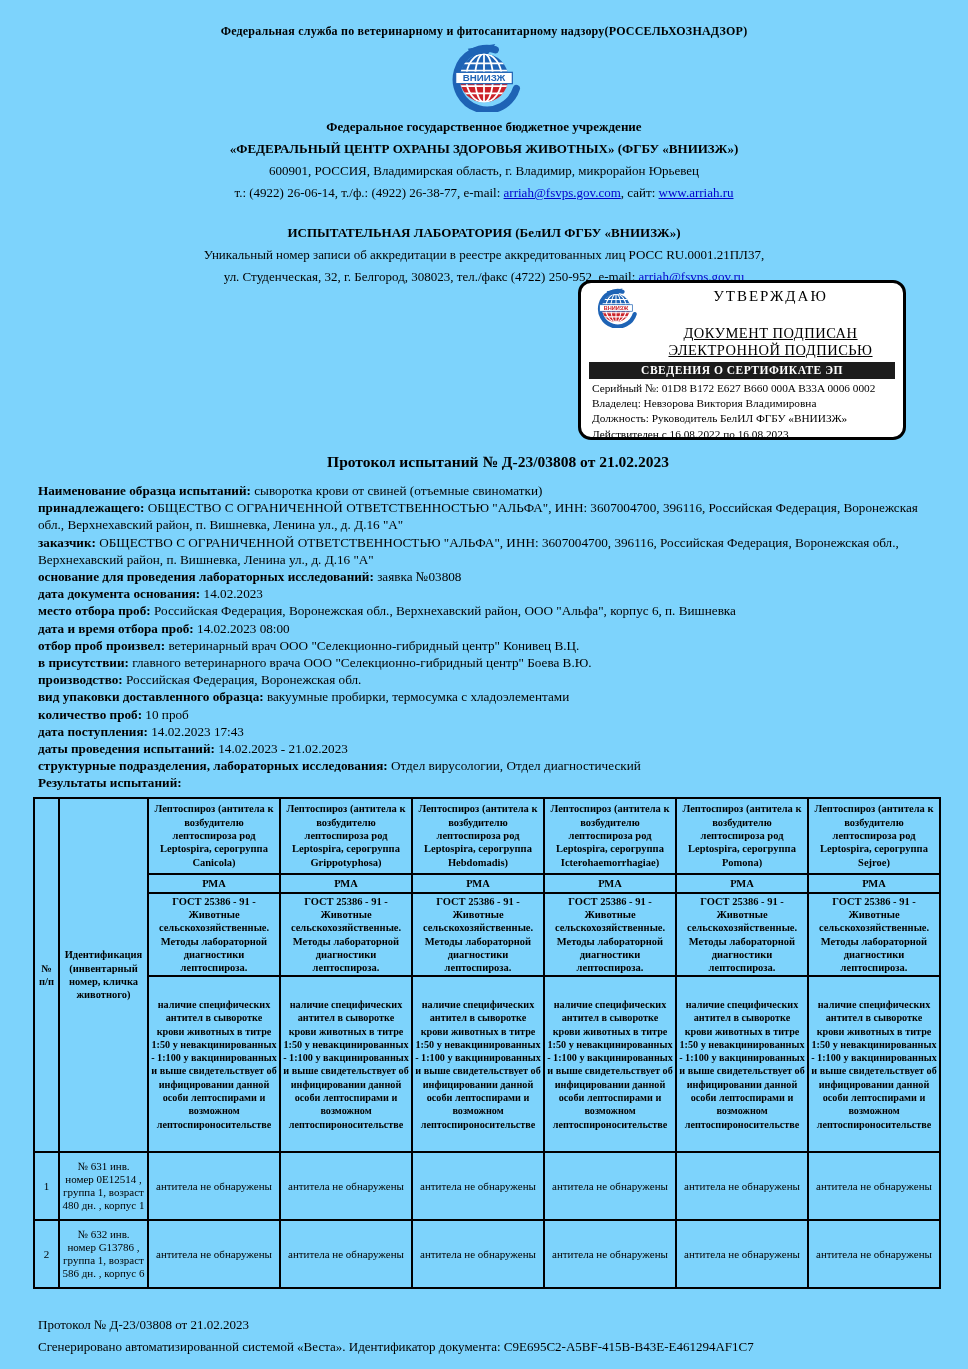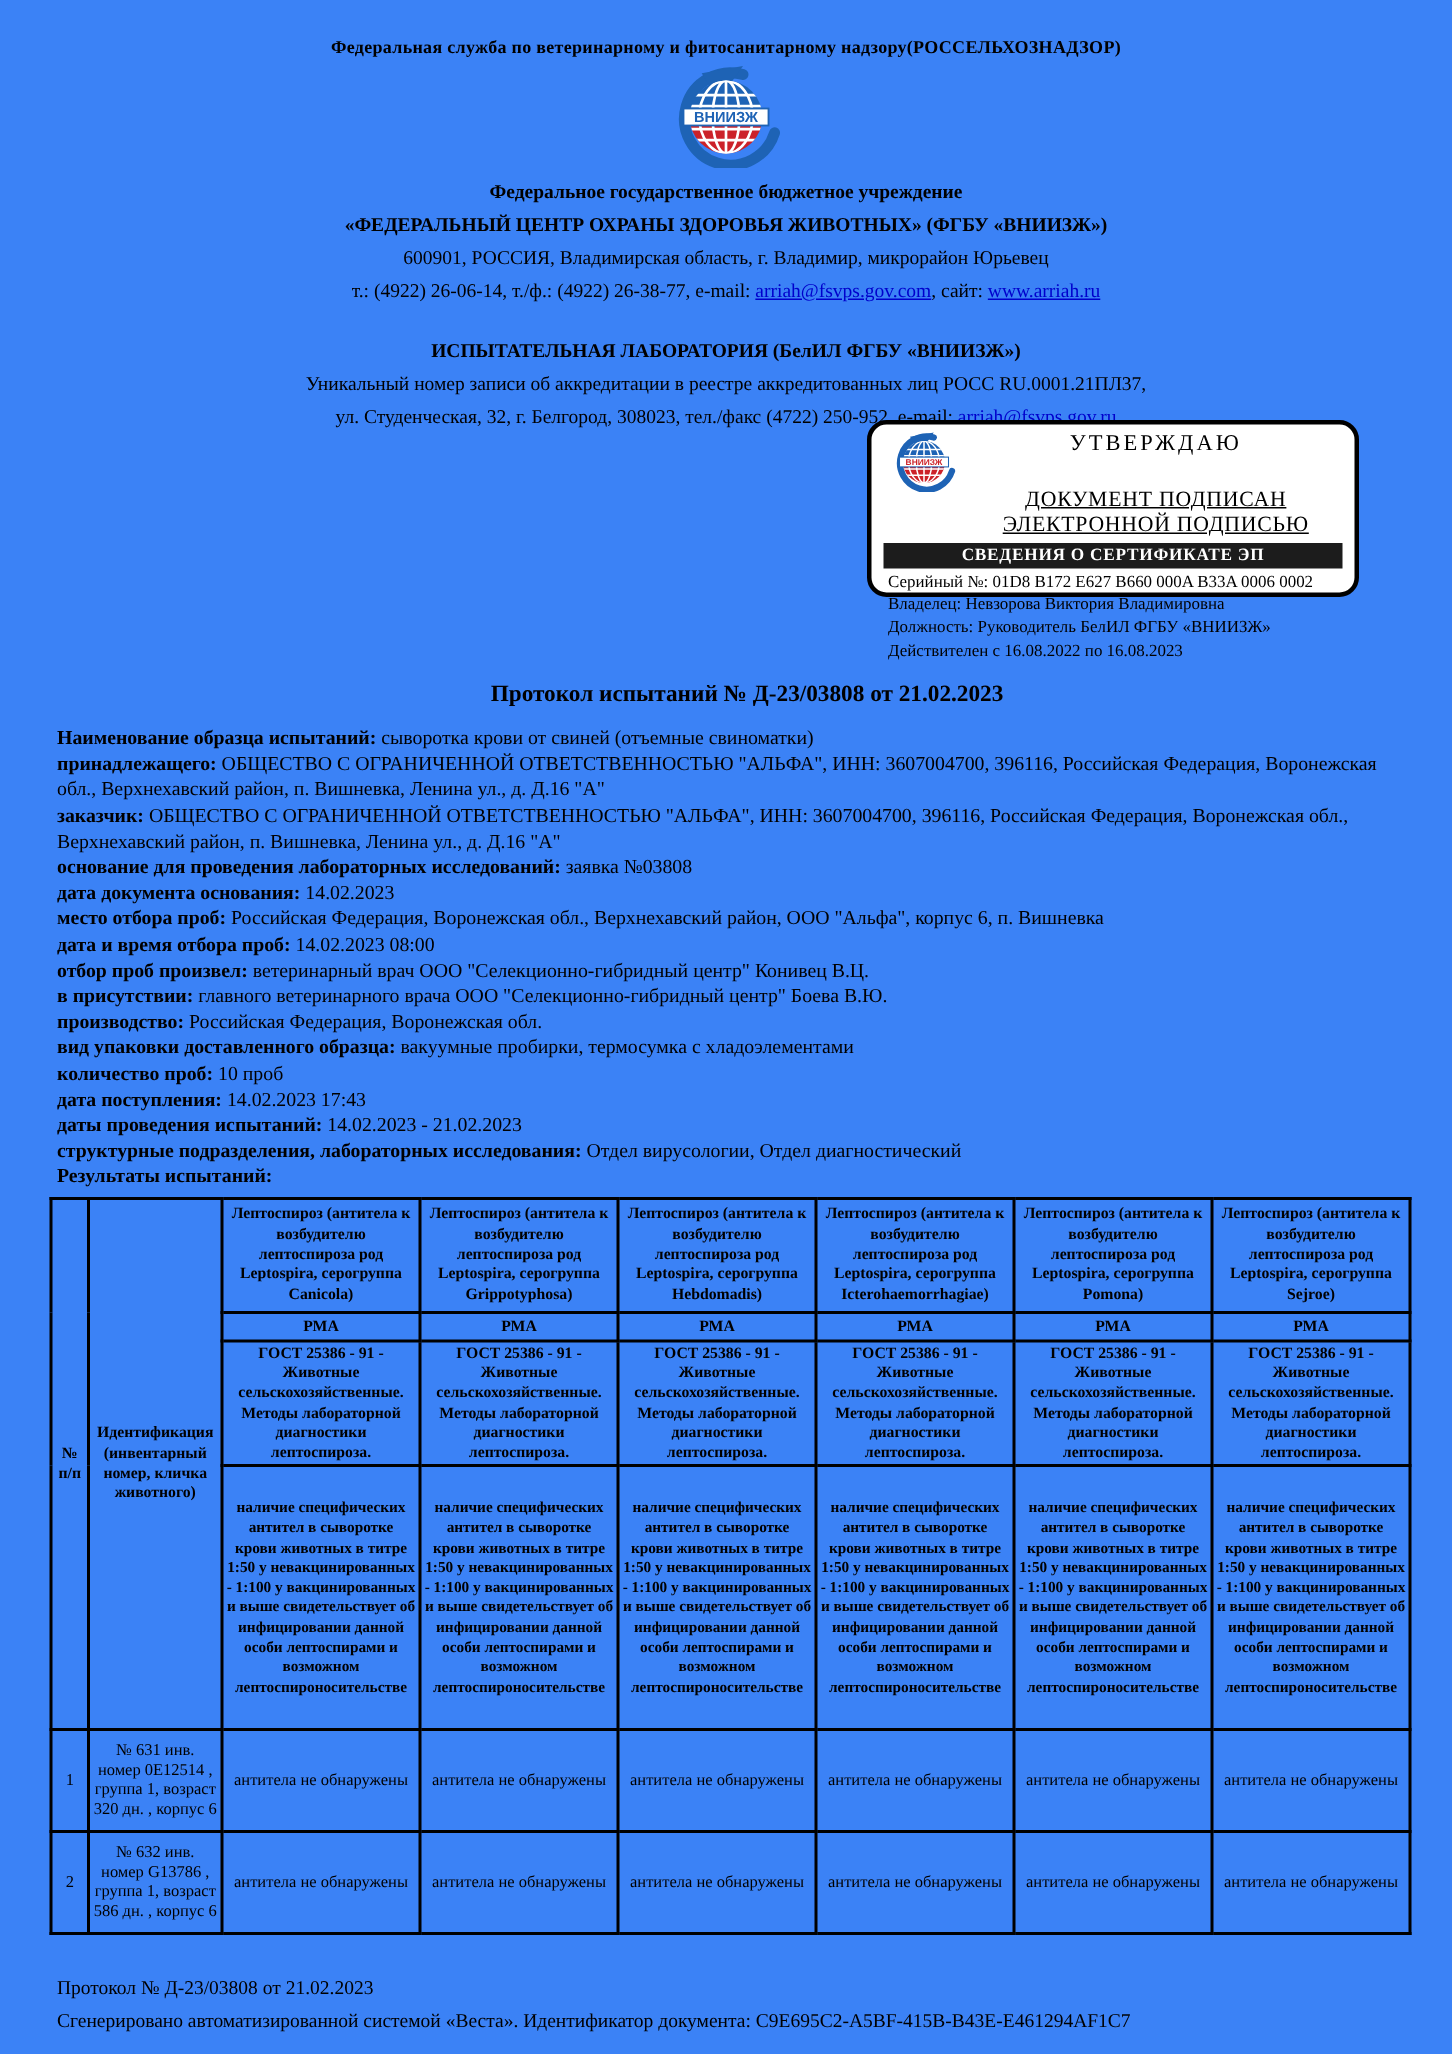--- a/index.html
+++ b/index.html
@@ -1,28 +1,28 @@
 <!DOCTYPE html>
 <html lang="ru"><head>
 <meta charset="utf-8">
 <style>
   html,body{margin:0;padding:0;background:#fff;}
-  .page{position:relative;width:968px;height:1369px;background:#3b82f6;overflow:hidden;
+  .page{position:relative;width:968px;height:1369px;background:#7dd3fc;overflow:hidden;
         font-family:"Liberation Serif","DejaVu Serif",serif;color:#000;}
   .hdr-service{padding-top:24px;text-align:center;font-weight:bold;font-size:12px;letter-spacing:.2px;}
   .logo-wrap{width:100px;margin:5px auto 2px auto;text-align:center;}
   .hdr-type{margin-top:3px;text-align:center;font-weight:bold;font-size:13px;}
   .hdr-name{margin-top:6px;text-align:center;font-weight:bold;font-size:13px;}
   .hdr-addr{margin-top:6px;text-align:center;font-size:13px;}
   .hdr-contact{margin-top:6px;text-align:center;font-size:13px;}
   .lab{margin-top:24px;}
   .lab-title{text-align:center;font-weight:bold;font-size:13px;}
   .lab-line{margin-top:6px;text-align:center;font-size:13px;}
   .lnk{color:#0000cc;text-decoration:underline;cursor:pointer;}
-  .stamp{position:absolute;left:578px;top:280px;width:328px;height:118px;box-sizing:border-box;
+  .stamp{position:absolute;left:578px;top:280px;width:328px;height:160px;box-sizing:border-box;
          border:3px solid #000;border-radius:13px;background:#fff;}
   .stamp-top{display:flex;align-items:flex-start;padding:5px 6px 0 7px;}
   .stamp-top-text{flex:1;}
   .stamp-approve{text-align:center;font-size:15px;letter-spacing:2px;}
   .stamp-signed{text-align:center;font-size:14.5px;letter-spacing:.5px;line-height:17px;margin-top:20px;text-decoration:underline;}
   .stamp-bar{margin:3px 8px 2px 8px;background:#1c1c1c;color:#fff;font-weight:bold;
              text-align:center;font-size:11.5px;letter-spacing:.5px;padding:2px 0 3px 0;}
   .stamp-details{padding:0 4px 0 11px;font-size:11.3px;line-height:15.2px;}
   .title{margin:168px 0 0 0;text-align:center;font-weight:bold;font-size:15.5px;padding-left:28px;}
   .fields{margin:11px 36px 0 38px;font-size:13.2px;line-height:17.2px;}
@@ -188,21 +188,21 @@
         <tr>
           <td class="norm" style="height: 172px;">наличие специфических антител в сыворотке крови животных в титре 1:50 у невакцинированных - 1:100 у вакцинированных и выше свидетельствует об инфицировании данной особи лептоспирами и возможном лептоспироносительстве</td>
           <td class="norm" style="height: 172px;">наличие специфических антител в сыворотке крови животных в титре 1:50 у невакцинированных - 1:100 у вакцинированных и выше свидетельствует об инфицировании данной особи лептоспирами и возможном лептоспироносительстве</td>
           <td class="norm" style="height: 172px;">наличие специфических антител в сыворотке крови животных в титре 1:50 у невакцинированных - 1:100 у вакцинированных и выше свидетельствует об инфицировании данной особи лептоспирами и возможном лептоспироносительстве</td>
           <td class="norm" style="height: 172px;">наличие специфических антител в сыворотке крови животных в титре 1:50 у невакцинированных - 1:100 у вакцинированных и выше свидетельствует об инфицировании данной особи лептоспирами и возможном лептоспироносительстве</td>
           <td class="norm" style="height: 172px;">наличие специфических антител в сыворотке крови животных в титре 1:50 у невакцинированных - 1:100 у вакцинированных и выше свидетельствует об инфицировании данной особи лептоспирами и возможном лептоспироносительстве</td>
           <td class="norm" style="height: 172px;">наличие специфических антител в сыворотке крови животных в титре 1:50 у невакцинированных - 1:100 у вакцинированных и выше свидетельствует об инфицировании данной особи лептоспирами и возможном лептоспироносительстве</td>
         </tr>
         <tr>
           <td style="height: 64px;">1</td>
-          <td class="idcell" style="height: 64px;">№ 631 инв. номер 0E12514 , группа 1, возраст 320 дн. , корпус 6</td>
+          <td class="idcell" style="height: 64px;">№ 631 инв. номер 0E12514 , группа 1, возраст 480 дн. , корпус 1</td>
           <td style="height: 64px;">антитела не обнаружены</td>
           <td style="height: 64px;">антитела не обнаружены</td>
           <td style="height: 64px;">антитела не обнаружены</td>
           <td style="height: 64px;">антитела не обнаружены</td>
           <td style="height: 64px;">антитела не обнаружены</td>
           <td style="height: 64px;">антитела не обнаружены</td>
         </tr>
         <tr>
           <td style="height: 64px;">2</td>
           <td class="idcell" style="height: 64px;">№ 632 инв. номер G13786 , группа 1, возраст 586 дн. , корпус 6</td>

